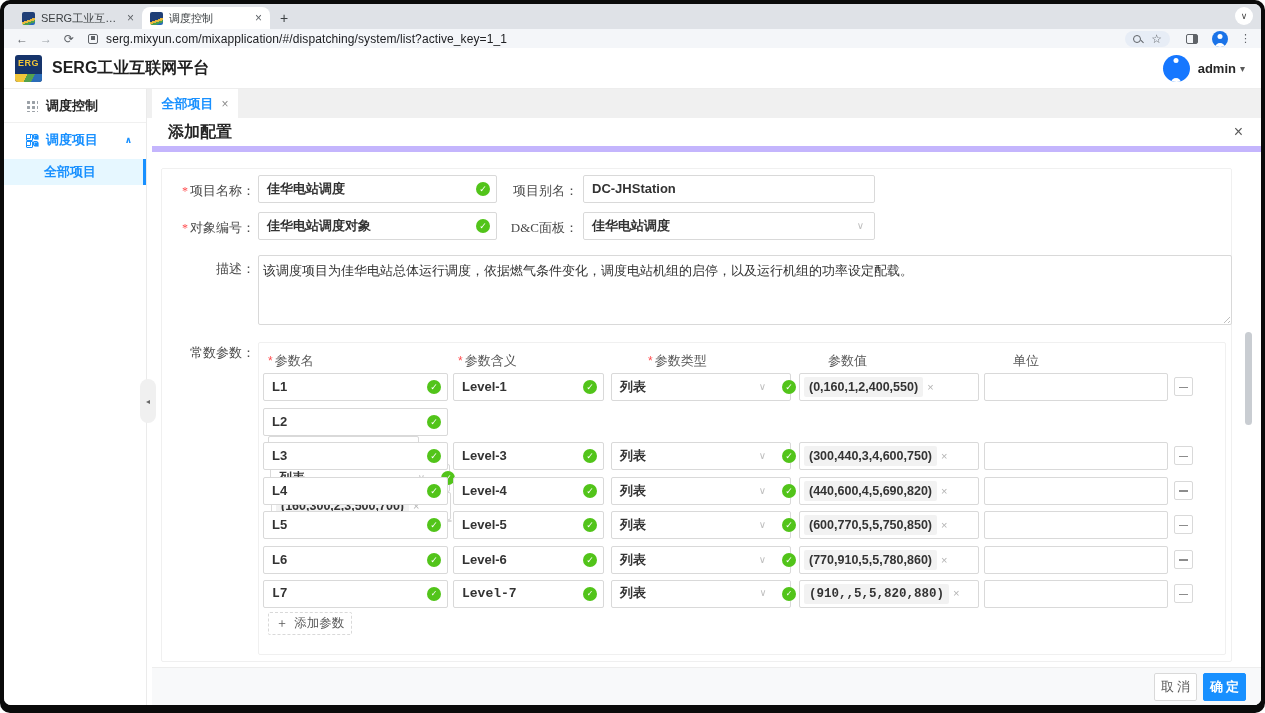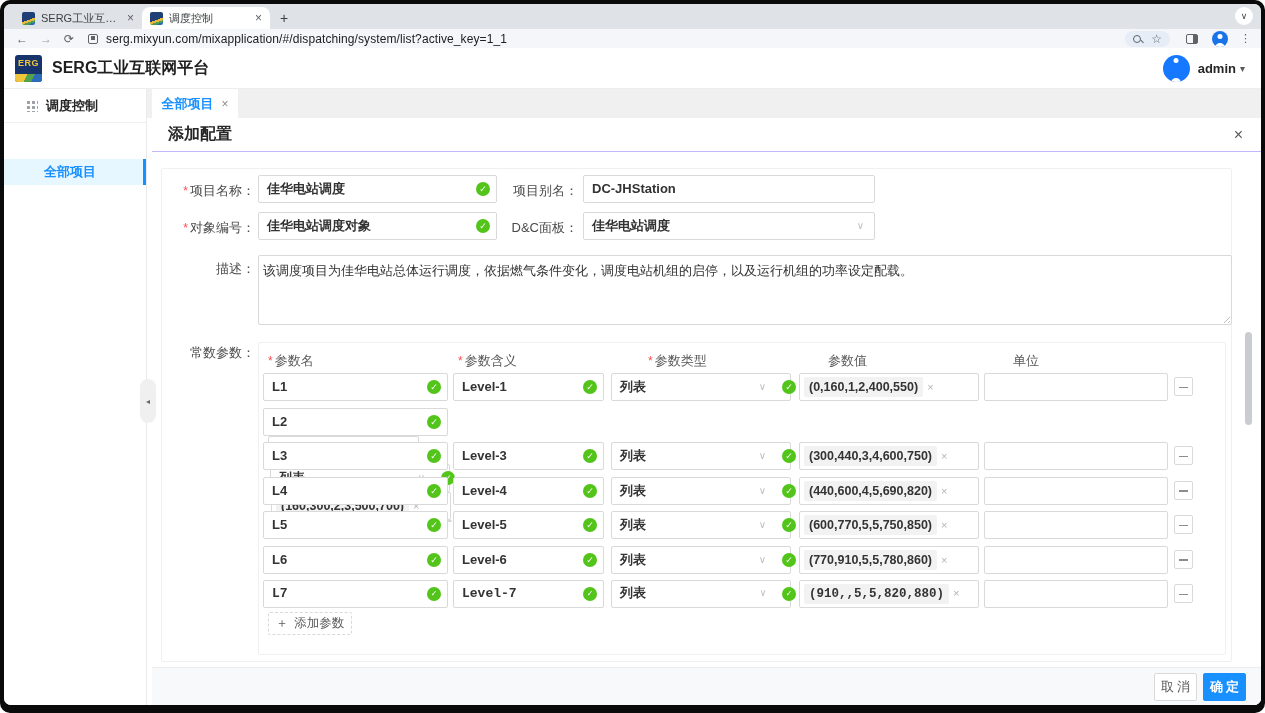--- a/index.html
+++ b/index.html
@@ -70,28 +70,28 @@
   .g4a{left:0;top:0} .g4b{right:0;top:0} .g4c{left:0;bottom:0} .g4d{right:0;bottom:0}
   .chev-up { margin-left:auto; margin-right:14px; font-size:9px; color:#1890ff; font-weight:700; }
   .collapse-handle { position:absolute; left:136px; top:290px; width:16px; height:44px; background:#f0f0f0; border-radius:8px; z-index:5;
     display:flex; align-items:center; justify-content:center; color:#666; font-size:8px; }
 
   .main { position:absolute; left:143px; top:0; right:0; bottom:0; background:#fff; }
   .apptabs { position:absolute; left:0; top:0; right:0; height:29px; background:#f0f0f0; }
   .apptab { position:absolute; left:5px; top:0; height:29px; width:86px; background:#fff; display:flex; align-items:center; justify-content:center; font-size:13px; font-weight:600; color:#1890ff; }
   .apptab .tab-close { color:#8c8c8c; font-weight:400; font-size:12px; margin-left:8px; }
 
-  .drawer-header { position:absolute; left:5px; right:0; top:29px; height:34px; background:#fff; border-bottom:1px solid #c4b5fd; display:flex; align-items:center; }
+  .drawer-header { position:absolute; left:5px; right:0; top:29px; height:34px; background:#fff; border-bottom:6px solid #c4b5fd; display:flex; align-items:center; }
   .drawer-title { font-size:16px; font-weight:700; color:#262626; margin-left:16px; }
   .drawer-close { margin-left:auto; margin-right:18px; color:#595959; font-size:16px; }
 
   .drawer-body { position:absolute; left:0; right:0; top:63px; height:515px; background:#fff; overflow:hidden; }
   .outer-card { position:absolute; left:14px; top:16px; width:1071px; height:494px; border:1px solid #f0f0f0; border-radius:2px; }
 
-  .flabel { position:absolute; font-size:13px; color:#4a4a4a; text-align:right; }
+  .flabel { position:absolute; font-size:13px; color:#4a4a4a; text-align:right;font-family:Liberation Serif, serif; }
   .req { color:#ff4d4f; margin-right:2px; font-size:12px; }
   .inputbox { position:absolute; height:28px; border:1px solid #d9d9d9; border-radius:2px; background:#fff; font-size:13px; font-weight:600; color:#333;
     line-height:26px; padding-left:8px; }
   .check { position:absolute; right:6px; top:50%; transform:translateY(-50%); width:14px; height:14px; border-radius:50%; background:#52c41a; color:#fff;
     font-size:9px; line-height:14px; text-align:center; font-weight:700; }
   .sel-arrow { position:absolute; right:24px; top:0; bottom:0; line-height:26px; color:#bfbfbf; font-size:10px; font-weight:400; }
   .sel-arrow.far { right:10px; }
   .textarea { position:absolute; border:1px solid #d9d9d9; border-radius:2px; background:#fff; font-size:13px; color:#333; padding:6px 4px; line-height:18px; }
   .resize-h { position:absolute; right:1px; bottom:1px; width:9px; height:9px;
     background:repeating-linear-gradient(135deg,transparent 0 2px,#bfbfbf 2px 3px); clip-path:polygon(100% 0,100% 100%,0 100%); }
@@ -175,20 +175,30 @@
       </div>
     </div>
 
     <div class="appbody">
       <div class="sidebar">
         <div class="side-item s1">
           <span class="grid9"></span>
           <span class="slabel">调度控制</span>
         </div>
         <div class="side-divider"></div>
+        <div class="side-item s2">
+          <span class="grid4">
+            <i class="g4a"></i>
+              <i class="g4b"></i>
+              <i class="g4c"></i>
+              <i class="g4d"></i>
+          </span>
+          <span class="slabel">调度项目</span>
+          <span class="chev-up">∧</span>
+        </div>
         <div class="side-item s3">
           <span class="slabel">全部项目</span>
         </div>
       </div>
       <div class="collapse-handle">
         <span>◂</span>
       </div>
 
       <div class="main">
         <div class="apptabs">

